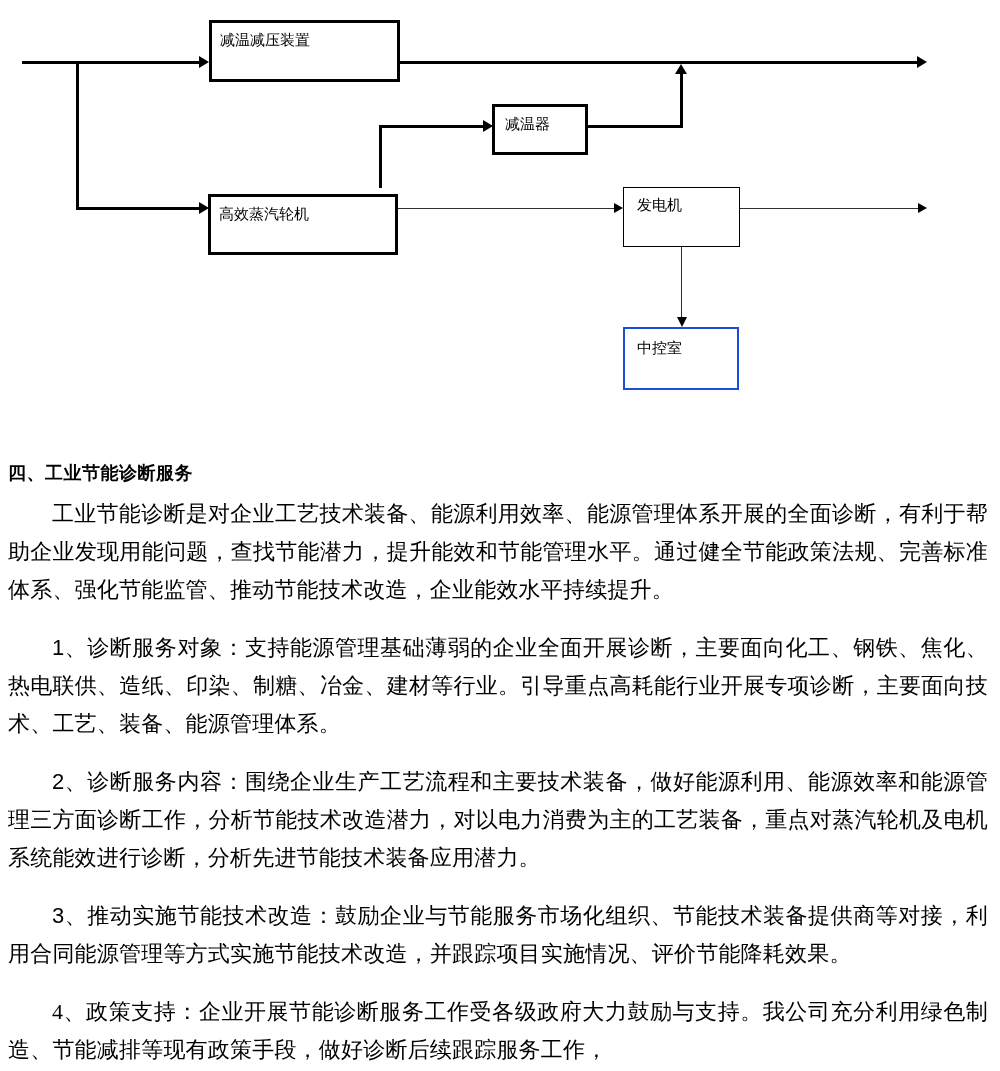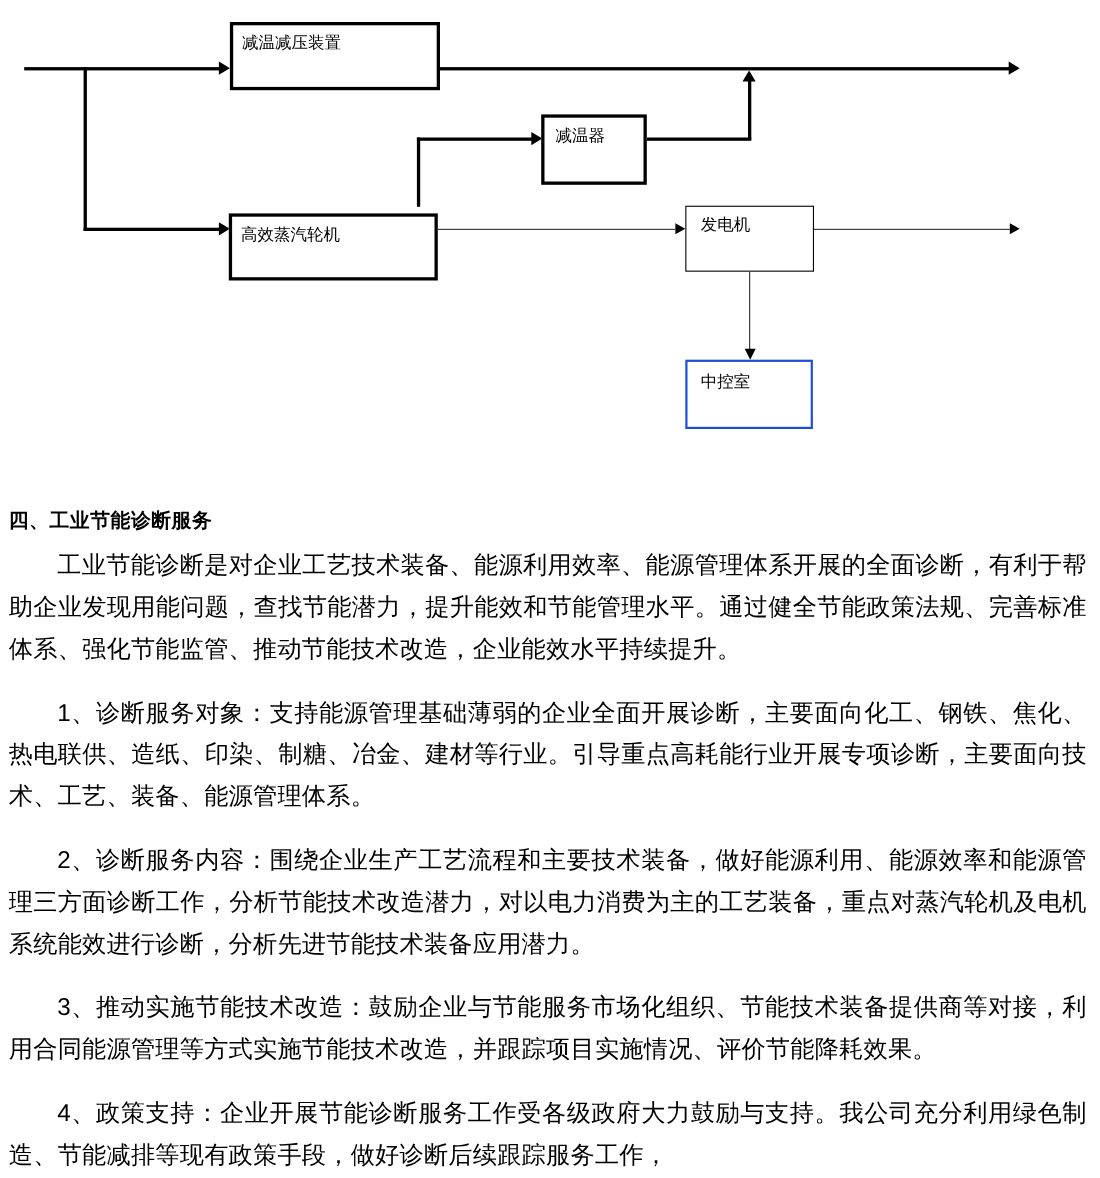--- a/index.html
+++ b/index.html
@@ -9,21 +9,21 @@
   }
   
   .diagram { position:absolute; left:0; top:0; width:1000px; height:455px; }
   .node {
     position:absolute; box-sizing:border-box; background:#fff;
     font-family:"Liberation Serif", serif; font-size:15px; line-height:17px; color:#000;
   }
   .node .nlabel { display:block; }
   .n-reducer   { left:209px; top:20px;  width:191px; height:62px; border:3px solid #000; padding:9px 4px 0 8px; }
   .n-turbine   { left:208px; top:194px; width:190px; height:61px; border:3px solid #000; padding:9px 4px 0 8px; }
-  .n-desuper   { left:492px; top:104px; width:96px;  height:64px; border:3px solid #000; padding:9px 4px 0 10px; }
+  .n-desuper   { left:492px; top:104px; width:96px;  height:51px; border:3px solid #000; padding:9px 4px 0 10px; }
   .n-generator { left:623px; top:187px; width:117px; height:60px; border:1px solid #000; padding:9px 4px 0 13px; }
   .n-control   { left:623px; top:327px; width:116px; height:63px; border:2px solid #1d4ed8; padding:11px 4px 0 12px; }
 
   .hline, .vline { position:absolute; background:#000; }
   .thin { background:#2f2f2f; }
   
   .l-main-left     { left:22px;    top:60.5px;  width:178px;   height:3px; }
   .l-main-right    { left:400px;   top:60.5px;  width:518px;   height:3px; }
   .l-branch-v      { left:75.5px;  top:60.5px;  width:3px;     height:149px; }
   .l-branch-h      { left:75.5px;  top:206.5px; width:125px;   height:3px; }
@@ -56,21 +56,21 @@
     padding:0 12px 0 8px; box-sizing:border-box;
   }
   .heading {
     font-size:18px; font-weight:bold; line-height:30px;
     margin:0 0 7px 0; letter-spacing:0.5px;
   }
   .para {
     font-size:22px; line-height:38px; margin:0 0 20px 0;
     text-indent:44px; text-align:justify; letter-spacing:0.2px;
   }
-  .para:last-child { margin-bottom:0; }
+  .para:last-child { margin-bottom:0;font-family:Liberation Serif, serif; }
 </style>
 </head>
 <body>
 
 <div class="page">
 
   <div class="diagram">
 
     <div class="hline l-main-left"></div>
     <div class="arrow ar-right-thick a-into-reducer"></div>

